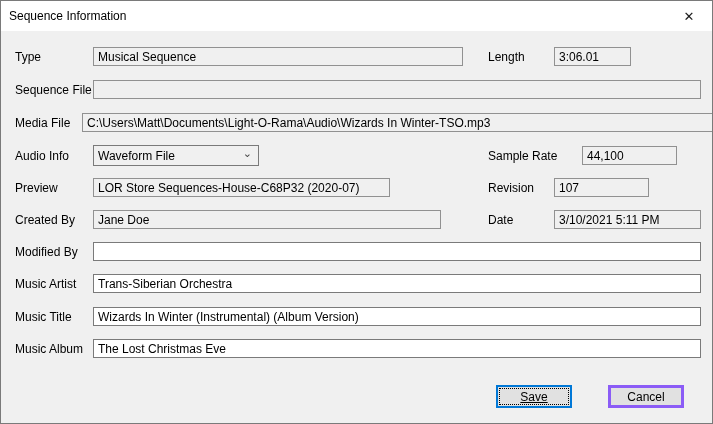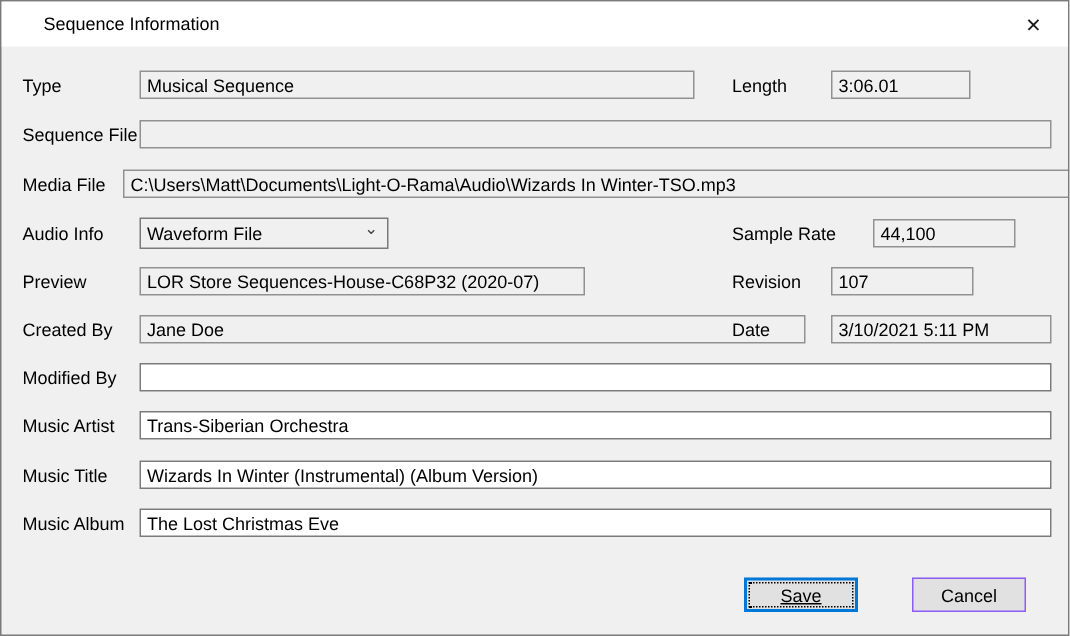--- a/index.html
+++ b/index.html
@@ -5,21 +5,21 @@
   * { margin:0; padding:0; box-sizing:border-box; }
   html,body { width:713px; height:424px; background:#d8d8d8; font-family:"Liberation Sans", sans-serif; }
   .win {
     position:relative; width:713px; height:424px;
     background:#f0f0f0; border:1px solid #7a7a7a; overflow:hidden;
   }
   .titlebar {
     position:absolute; left:0; top:0; width:711px; height:30px;
     background:#ffffff; display:flex; align-items:center;
   }
-  .title { font-size:12px; color:#000; padding-left:28px; }
+  .title { font-size:12px; color:#000; padding-left:8px; }
   .closebtn {
     position:absolute; right:0; top:0; width:46px; height:30px;
     display:flex; align-items:center; justify-content:center;
     cursor:default; background:transparent;
   }
   .closebtn span { font-size:13px; color:#1a1a1a; }
   .lbl { position:absolute; font-size:12px; color:#000; white-space:nowrap; }
   .fld {
     position:absolute; height:19px; font-family:"Liberation Sans", sans-serif;
     font-size:12px; color:#000; padding:0 4px; outline:none;
@@ -33,38 +33,38 @@
   }
   .combo .chev { font-size:11px; color:#444; line-height:1; transform:translateY(-2px); }
   .btn {
     position:absolute; width:76px; height:23px; font-family:"Liberation Sans", sans-serif;
     font-size:12px; color:#000; background:#e1e1e1; cursor:default;
   }
   .btn-default {
     border:2px solid #0078d7;
     outline:1px dotted #000; outline-offset:-4px;text-decoration:underline;
   }
-  .btn-normal { border:1px solid #8b5cf6; }
+  .btn-normal { border:3px solid #8b5cf6; }
 </style>
 </head>
 <body>
 
 <div class="win">
 
   <div class="titlebar">
     <span class="title">Sequence Information</span>
   </div>
   <div class="closebtn">
     <span>✕</span>
   </div>
 
   <span class="lbl" style="left:14px; top:49px;">Type</span>
   <input class="fld ro" style="left: 92px; top: 46px; width: 370px;" readonly="" value="Musical Sequence">
   <span class="lbl" style="left:487px; top:49px;">Length</span>
-  <input class="fld ro" style="left: 553px; top: 46px; width: 93px;" readonly="" value="3:06.01">
+  <input class="fld ro" style="left: 553px; top: 46px; width: 77px;" readonly="" value="3:06.01">
 
   <span class="lbl" style="left:14px; top:82px;">Sequence File</span>
   <input class="fld ro" style="left: 92px; top: 79px; width: 608px;" readonly="" value="">
 
   <span class="lbl" style="left:14px; top:115px;">Media File</span>
   <input class="fld ro" style="left: 81px; top: 112px; width: 688px;" readonly="" value="C:\Users\Matt\Documents\Light-O-Rama\Audio\Wizards In Winter-TSO.mp3">
 
   <span class="lbl" style="left:14px; top:148px;">Audio Info</span>
   <div class="combo" style="left:92px; top:144px; width:166px;">
     <span>Waveform File</span>
@@ -72,21 +72,21 @@
   </div>
   <span class="lbl" style="left:487px; top:148px;">Sample Rate</span>
   <input class="fld ro" style="left: 553px; top: 145px; width: 95px; margin-left: 28px;" readonly="" value="44,100">
 
   <span class="lbl" style="left:14px; top:180px;">Preview</span>
   <input class="fld ro" style="left: 92px; top: 177px; width: 297px;" readonly="" value="LOR Store Sequences-House-C68P32 (2020-07)">
   <span class="lbl" style="left:487px; top:180px;">Revision</span>
   <input class="fld ro" style="left: 553px; top: 177px; width: 95px;" readonly="" value="107">
 
   <span class="lbl" style="left:14px; top:212px;">Created By</span>
-  <input class="fld ro" style="left: 92px; top: 209px; width: 444px;" readonly="" value="Jane Doe">
+  <input class="fld ro" style="left: 92px; top: 209px; width: 348px;" readonly="" value="Jane Doe">
   <span class="lbl" style="left:487px; top:212px;">Date</span>
   <input class="fld ro" style="left: 553px; top: 209px; width: 147px;" readonly="" value="3/10/2021 5:11 PM">
 
   <span class="lbl" style="left:14px; top:244px;">Modified By</span>
   <input class="fld ed" style="left: 92px; top: 241px; width: 608px;" value="">
 
   <span class="lbl" style="left:14px; top:276px;">Music Artist</span>
   <input class="fld ed" style="left: 92px; top: 273px; width: 608px;" value="Trans-Siberian Orchestra">
 
   <span class="lbl" style="left:14px; top:309px;">Music Title</span>

